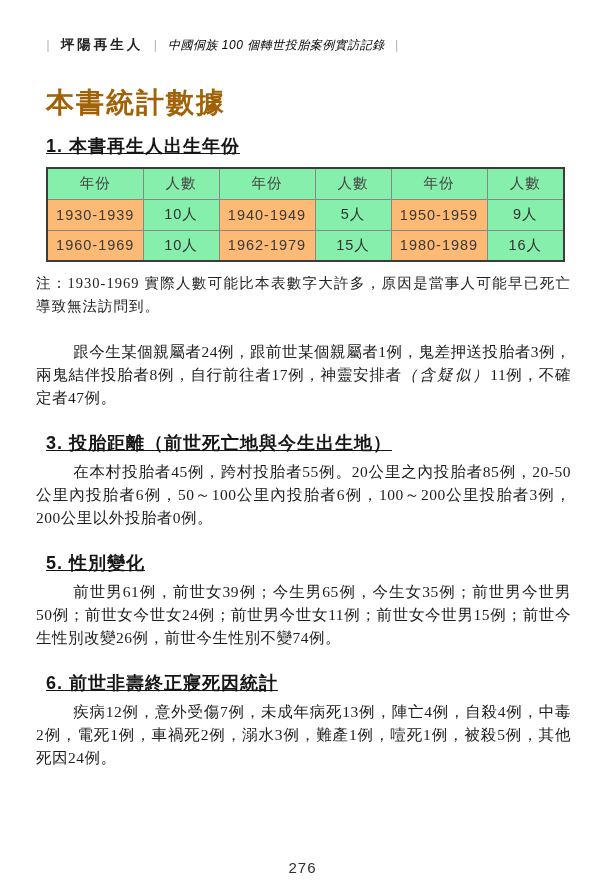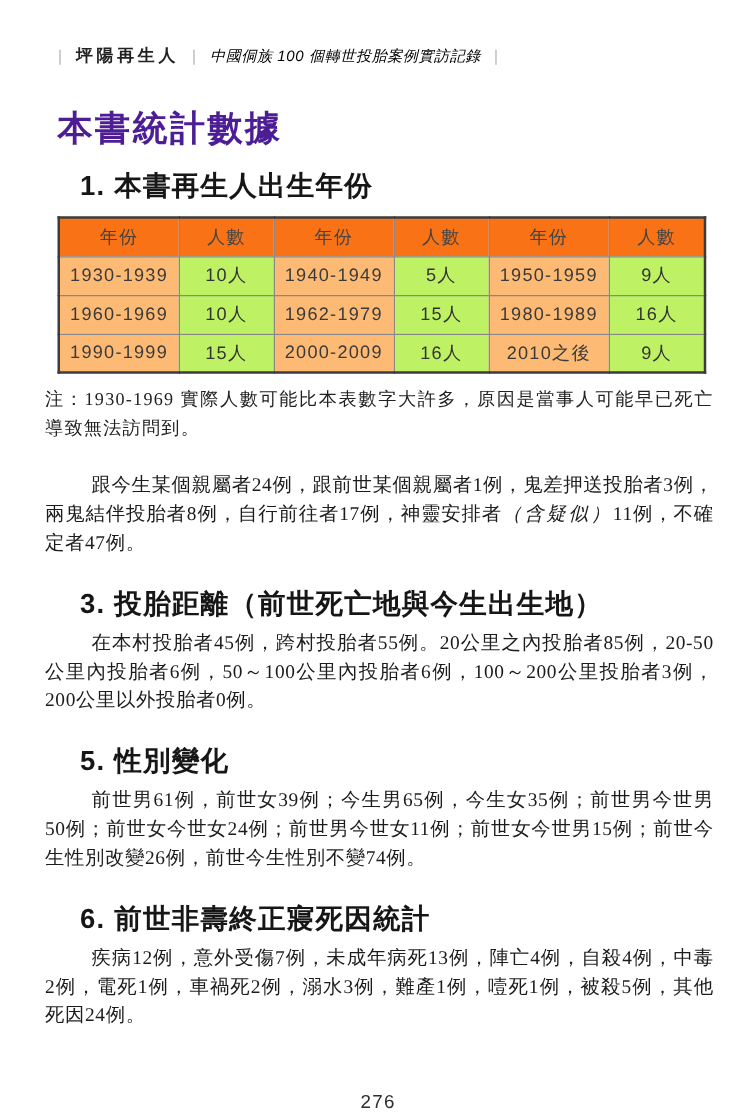--- a/index.html
+++ b/index.html
@@ -21,44 +21,44 @@
   .running-header .bar { color:#9a9a9a; margin:0 6px; font-weight:300; }
   .running-header .book {
     font-family:"Liberation Serif","DejaVu Serif",serif;
     font-weight:bold; font-size:13.5px; letter-spacing:3px; color:#222;
   }
   .running-header .subtitle { font-size:12px; color:#000000; letter-spacing:0.5px;font-style:italic; }
 
   
   .page-title {
     margin-top:30px; margin-left:10px;
-    font-size:28px; font-weight:bold; letter-spacing:2px; color:#4c1d95;
+    font-size:28px; font-weight:bold; letter-spacing:2px; color:#a16207;
   }
 
   
   .section { margin-top:22px; }
   .section-heading {
-    font-size:22px; font-weight:bold; letter-spacing:1px;
-    color:#161616; margin-left:28px;
+    font-size:18px; font-weight:bold; letter-spacing:1px;
+    color:#161616; margin-left:10px;text-decoration:underline;
   }
 
   
   .stats-table {
     border-collapse:collapse; table-layout:fixed;
     width:517px; margin:9px 0 0 10px;
     font-size:14.5px; color:#333;
     border:2px solid #3c3c3c;
   }
   .stats-table th, .stats-table td {
     border:1px solid #888; text-align:center;
     height:31px; font-weight:normal; letter-spacing:1px;
   }
-  .stats-table th { background:#f97316; color:#444; }
+  .stats-table th { background:#86efac; color:#444; }
   .stats-table td.c-year { background:#fdba74; color:#3a3a3a; }
-  .stats-table td.c-count { background:#bef264; }
+  .stats-table td.c-count { background:#86efac; }
 
   
   .table-note {
     margin-top:10px;
     font-family:"Liberation Serif","DejaVu Serif",serif;
     font-size:14.5px; line-height:23px; letter-spacing:1px;
     color:#222; text-align:justify;
   }
 
   
@@ -66,21 +66,21 @@
     margin-top:5px;
     font-family:"Liberation Serif","DejaVu Serif",serif;
     font-size:15.5px; line-height:23px;
     text-align:justify; text-indent:2.4em;
     color:#1c1c1c; letter-spacing:0.5px;
   }
   .kai { font-family:"Liberation Serif","DejaVu Serif",serif; letter-spacing:2px;font-style:italic; }
 
   
   .page-number {
-    position:absolute; bottom:6px; left:0; right:0;
+    position:absolute; bottom:20px; left:0; right:0;
     text-align:center; font-size:15px; color:#2e2e2e; letter-spacing:1px;
   }
 </style>
 </head>
 <body>
 
 <div class="page">
 
   <div class="running-header">
     <span class="bar">｜</span><span class="book">坪陽再生人</span><span class="bar">｜</span><span class="subtitle">中國侗族 100 個轉世投胎案例實訪記錄</span><span class="bar">｜</span>
@@ -117,28 +117,20 @@
         <td class="c-count">9人</td>
       </tr>
       <tr>
         <td class="c-year">1960-1969</td>
         <td class="c-count">10人</td>
         <td class="c-year">1962-1979</td>
         <td class="c-count">15人</td>
         <td class="c-year">1980-1989</td>
         <td class="c-count">16人</td>
       </tr>
-      <tr>
-        <td class="c-year">1990-1999</td>
-        <td class="c-count">15人</td>
-        <td class="c-year">2000-2009</td>
-        <td class="c-count">16人</td>
-        <td class="c-year">2010之後</td>
-        <td class="c-count">9人</td>
-      </tr>
     </tbody>
       </table>
     <p class="table-note">注：1930-1969 實際人數可能比本表數字大許多，原因是當事人可能早已死亡導致無法訪問到。</p>
   </div>
 
   <div class="section">
     <p class="section-body"><span>跟今生某個親屬者24例，跟前世某個親屬者1例，鬼差押送投胎者3例，兩鬼結伴投胎者8例，自行前往者17例，神靈安排者</span><span class="kai">（含疑似）</span><span>11例，不確定者47例。</span></p>
   </div>
 
   <div class="section">

